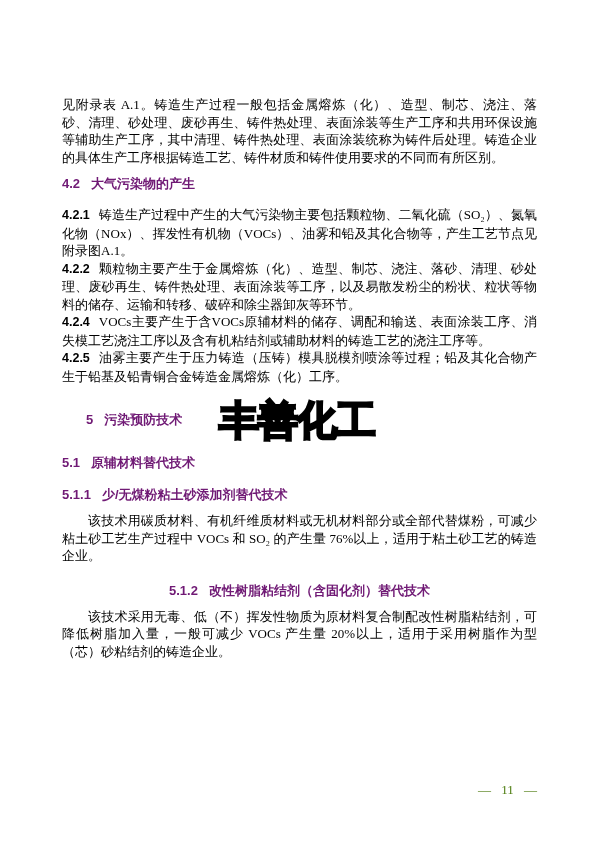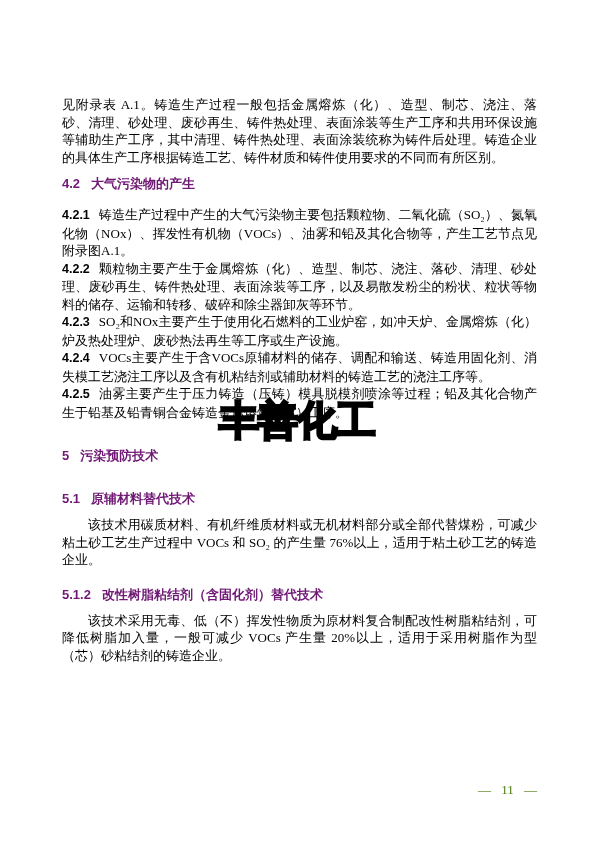--- a/index.html
+++ b/index.html
@@ -34,25 +34,25 @@
   .heading {
     margin: 0;
     font-family: "Liberation Sans", "DejaVu Sans", sans-serif;
     font-weight: bold;
     font-size: 13px;
     line-height: 15px;
     color: #701a75;
   }
   .heading .num { margin-right: 11px; }
   .mt-h42  { margin-top: 10px; margin-bottom: 15px; }
-  .mt-h5   { margin-top: 27px; }
+  .mt-h5   { margin-top: 27px; margin-left: 24px; }
   .mt-h51  { margin-top: 28px; }
   .mt-h511 { margin-top: 17px; }
   .mt-body { margin-top: 10px; }
-  .mt-h512 { margin-top: 18px; }
+  .mt-h512 { margin-top: 18px; text-align: center; }
   .mt-h513 { margin-top: 17px; }
   .watermark {
     position: absolute;
     left: 219px;
     top: 398px;
     font-family: "Liberation Sans", "DejaVu Sans", sans-serif;
     font-size: 40px;
     font-weight: 900;
     line-height: 44px;
     letter-spacing: -1px;
@@ -81,30 +81,30 @@
 
     <p class="para">见附录表 A.1。铸造生产过程一般包括金属熔炼（化）、造型、制芯、浇注、落砂、清理、砂处理、废砂再生、铸件热处理、表面涂装等生产工序和共用环保设施等辅助生产工序，其中清理、铸件热处理、表面涂装统称为铸件后处理。铸造企业的具体生产工序根据铸造工艺、铸件材质和铸件使用要求的不同而有所区别。</p>
 
 
     <h2 class="heading mt-h42"><span class="num">4.2</span><span>大气污染物的产生</span></h2>
 
     <p class="para"><span class="cnum">4.2.1</span><span>铸造生产过程中产生的大气污染物主要包括颗粒物、二氧化硫（SO₂）、氮氧化物（NOx）、挥发性有机物（VOCs）、油雾和铅及其化合物等，产生工艺节点见附录图A.1。</span></p>
 
     <p class="para"><span class="cnum">4.2.2</span><span>颗粒物主要产生于金属熔炼（化）、造型、制芯、浇注、落砂、清理、砂处理、废砂再生、铸件热处理、表面涂装等工序，以及易散发粉尘的粉状、粒状等物料的储存、运输和转移、破碎和除尘器卸灰等环节。</span></p>
 
-    <p class="para"><span class="cnum">4.2.3</span><span>SO₂和NOx主要产生于使用化石燃料的工业炉窑，如冲天炉、金属熔炼（化）炉及热处理炉、废砂热法再生等工序或生产设施。</span></p>
 
-    <p class="para"><span class="cnum">4.2.4</span><span>VOCs主要产生于含VOCs原辅材料的储存、调配和输送、铸造用固化剂、消失模工艺浇注工序以及含有机粘结剂或辅助材料的铸造工艺的浇注工序等。</span></p>
+    <p class="para"><span class="cnum">4.2.4</span><span>VOCs主要产生于含VOCs原辅材料的储存、调配和输送、表面涂装工序、消失模工艺浇注工序以及含有机粘结剂或辅助材料的铸造工艺的浇注工序等。</span></p>
 
     <p class="para"><span class="cnum">4.2.5</span><span>油雾主要产生于压力铸造（压铸）模具脱模剂喷涂等过程；铅及其化合物产生于铅基及铅青铜合金铸造金属熔炼（化）工序。</span></p>
 
     <h1 class="heading mt-h5"><span class="num">5</span><span>污染预防技术</span></h1>
 
     <h2 class="heading mt-h51"><span class="num">5.1</span><span>原辅材料替代技术</span></h2>
 
+    <h3 class="heading mt-h511"><span class="num">5.1.1</span><span>少/无煤粉粘土砂添加剂替代技术</span></h3>
 
     <p class="para indent mt-body">该技术用碳质材料、有机纤维质材料或无机材料部分或全部代替煤粉，可减少粘土砂工艺生产过程中 VOCs 和 SO₂ 的产生量 76%以上，适用于粘土砂工艺的铸造企业。</p>
 
     <h3 class="heading mt-h512"><span class="num">5.1.2</span><span>改性树脂粘结剂（含固化剂）替代技术</span></h3>
 
     <p class="para indent mt-body">该技术采用无毒、低（不）挥发性物质为原材料复合制配改性树脂粘结剂，可降低树脂加入量，一般可减少 VOCs 产生量 20%以上，适用于采用树脂作为型（芯）砂粘结剂的铸造企业。</p>
 
 
   </div>
 

